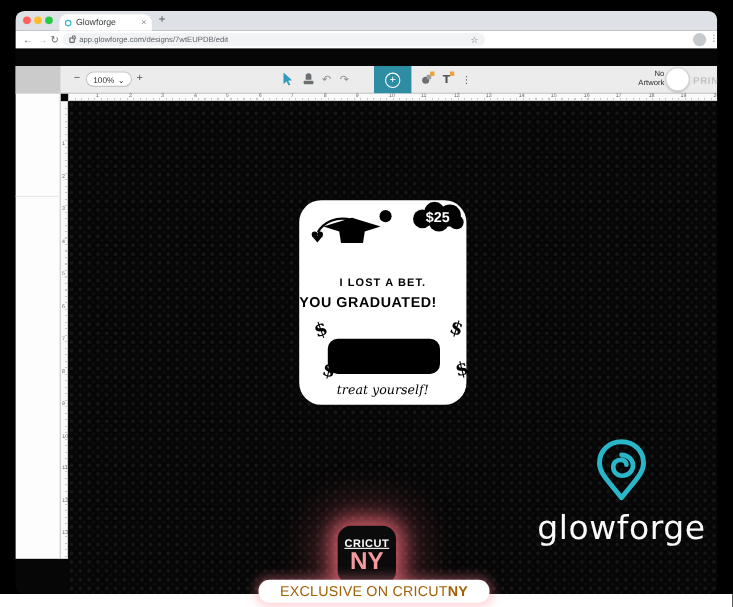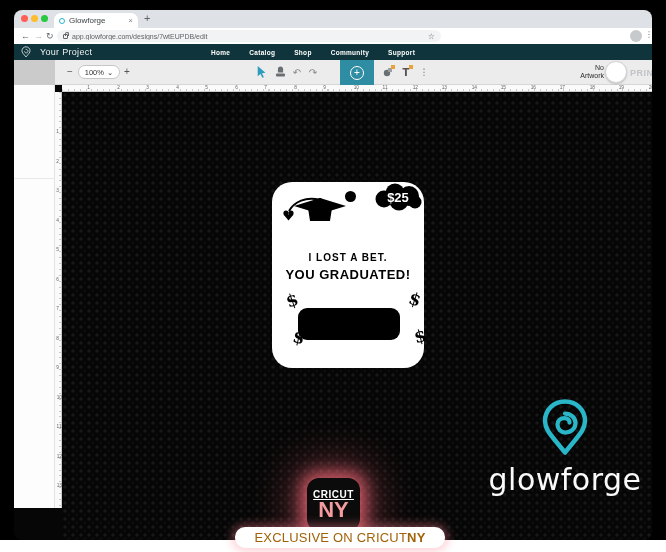--- a/index.html
+++ b/index.html
@@ -73,21 +73,21 @@
     background-image:radial-gradient(circle at 3px 3px,#181818 1.2px,transparent 2px),radial-gradient(circle at 7px 7px,#0e0e0e 1.2px,transparent 2px);
     background-size:8px 8px;}
 
   
   .card{position:absolute;left:258px;top:172px;width:152px;height:186px;background:#fff;border-radius:20px;color:#000;}
   .hole{position:absolute;left:73px;top:9px;width:11px;height:11px;border-radius:50%;background:#000;}
   .cloud{position:absolute;left:101px;top:1px;}
   .capsvg{position:absolute;left:2px;top:13px;}
   .headline{position:absolute;left:0;top:40px;width:152px;text-align:center;font-family:"DejaVu Sans",sans-serif;font-weight:800;font-size:24px;letter-spacing:-1px;}
   .cline1{position:absolute;left:0;top:70px;width:152px;text-align:center;font-size:10px;font-weight:600;letter-spacing:1px;}
-  .cline2{position:absolute;left:0;top:85px;width:152px;text-align:center;font-size:13px;font-weight:700;letter-spacing:.5px;}
+  .cline2{position:absolute;left:0;top:85px;width:152px;text-align:left;font-size:13px;font-weight:700;letter-spacing:.5px;}
   .dollar{position:absolute;font-family:"DejaVu Serif",serif;font-weight:bold;font-size:17px;}
   .d1{left:14px;top:108px;transform:rotate(-20deg);}
   .d2{left:21px;top:145px;transform:rotate(14deg);}
   .d3{left:137px;top:107px;transform:rotate(18deg);}
   .d4{left:142px;top:144px;transform:rotate(-14deg);}
   .slot{position:absolute;left:26px;top:126px;width:102px;height:32px;background:#000;border-radius:9px;}
   .script{position:absolute;left:0;top:165px;width:152px;text-align:center;font-family:"DejaVu Serif",serif;font-style:italic;font-size:11.5px;}
 
   
   .gf-logo{position:absolute;left:480px;top:398px;width:170px;text-align:center;}
@@ -127,34 +127,20 @@
       <span class="nav-ico" style="left:32px">↻</span>
       <div class="urlpill">
         <span class="lock"></span>
         <span class="url-text">app.glowforge.com/designs/7wtEUPDB/edit</span>
         <span class="url-star">☆</span>
       </div>
       <span class="avatar"></span>
       <span class="urlmenu">⋮</span>
     </div>
 
-    <div class="appnav">
-      <svg class="gf-glyph" width="10" height="12" viewBox="0 0 96 116">
-        <path d="M48 8 C71 8 87 25 87 46 C87 63 75 74 48 106 C21 74 9 63 9 46 C9 25 25 8 48 8 Z" fill="none" stroke="#cdd6d8" stroke-width="9"></path>
-        <path d="M48 32 C59 32 67 40 67 50 C67 60 59 67 49 67 C41 67 35 61 35 54" fill="none" stroke="#cdd6d8" stroke-width="9" stroke-linecap="round"></path>
-      </svg>
-      <span class="appnav-title">Your Project</span>
-      <div class="appnav-links">
-        <span class="appnav-link">Home</span>
-        <span class="appnav-link">Catalog</span>
-        <span class="appnav-link">Shop</span>
-        <span class="appnav-link">Community</span>
-        <span class="appnav-link">Support</span>
-      </div>
-    </div>
 
     <div class="toolbar">
       <div class="tool-corner"></div>
       <span class="zoom-minus">−</span>
       <div class="zoom-pill">
         <span>100%</span>
         <span class="zoom-chev">⌄</span>
       </div>
       <span class="zoom-plus">+</span>
 
@@ -265,20 +251,21 @@
         <circle cx="17" cy="18" r="2.6" fill="#000"></circle>
         <polygon points="9.5,19.5 19.5,19.5 14.5,25.5" fill="#000"></polygon>
       </svg>
       <div class="cline1">I LOST A BET.</div>
       <div class="cline2">YOU GRADUATED!</div>
       <span class="dollar d1">$</span>
       <span class="dollar d2">$</span>
       <span class="dollar d3">$</span>
       <span class="dollar d4">$</span>
       <div class="slot"></div>
+      <div class="script">treat yourself!</div>
     </div>
   </div>
 
   <div class="gf-logo">
     <svg width="48" height="58" viewBox="0 0 96 116">
       <path d="M48 7 C71 7 88 24 88 46 C88 64 75 75 48 109 C21 75 8 64 8 46 C8 24 25 7 48 7 Z" fill="none" stroke="#29b6c8" stroke-width="9" stroke-linejoin="round"></path>
       <path d="M48 31 C60 31 69 40 69 50 C69 61 60 69 49 69 C40 69 33 62 33 53 C33 45 39 40 47 40 C53 40 57 44 57 49" fill="none" stroke="#29b6c8" stroke-width="8.5" stroke-linecap="round"></path>
     </svg>
     <div class="gf-word">glowforge</div>
   </div>

